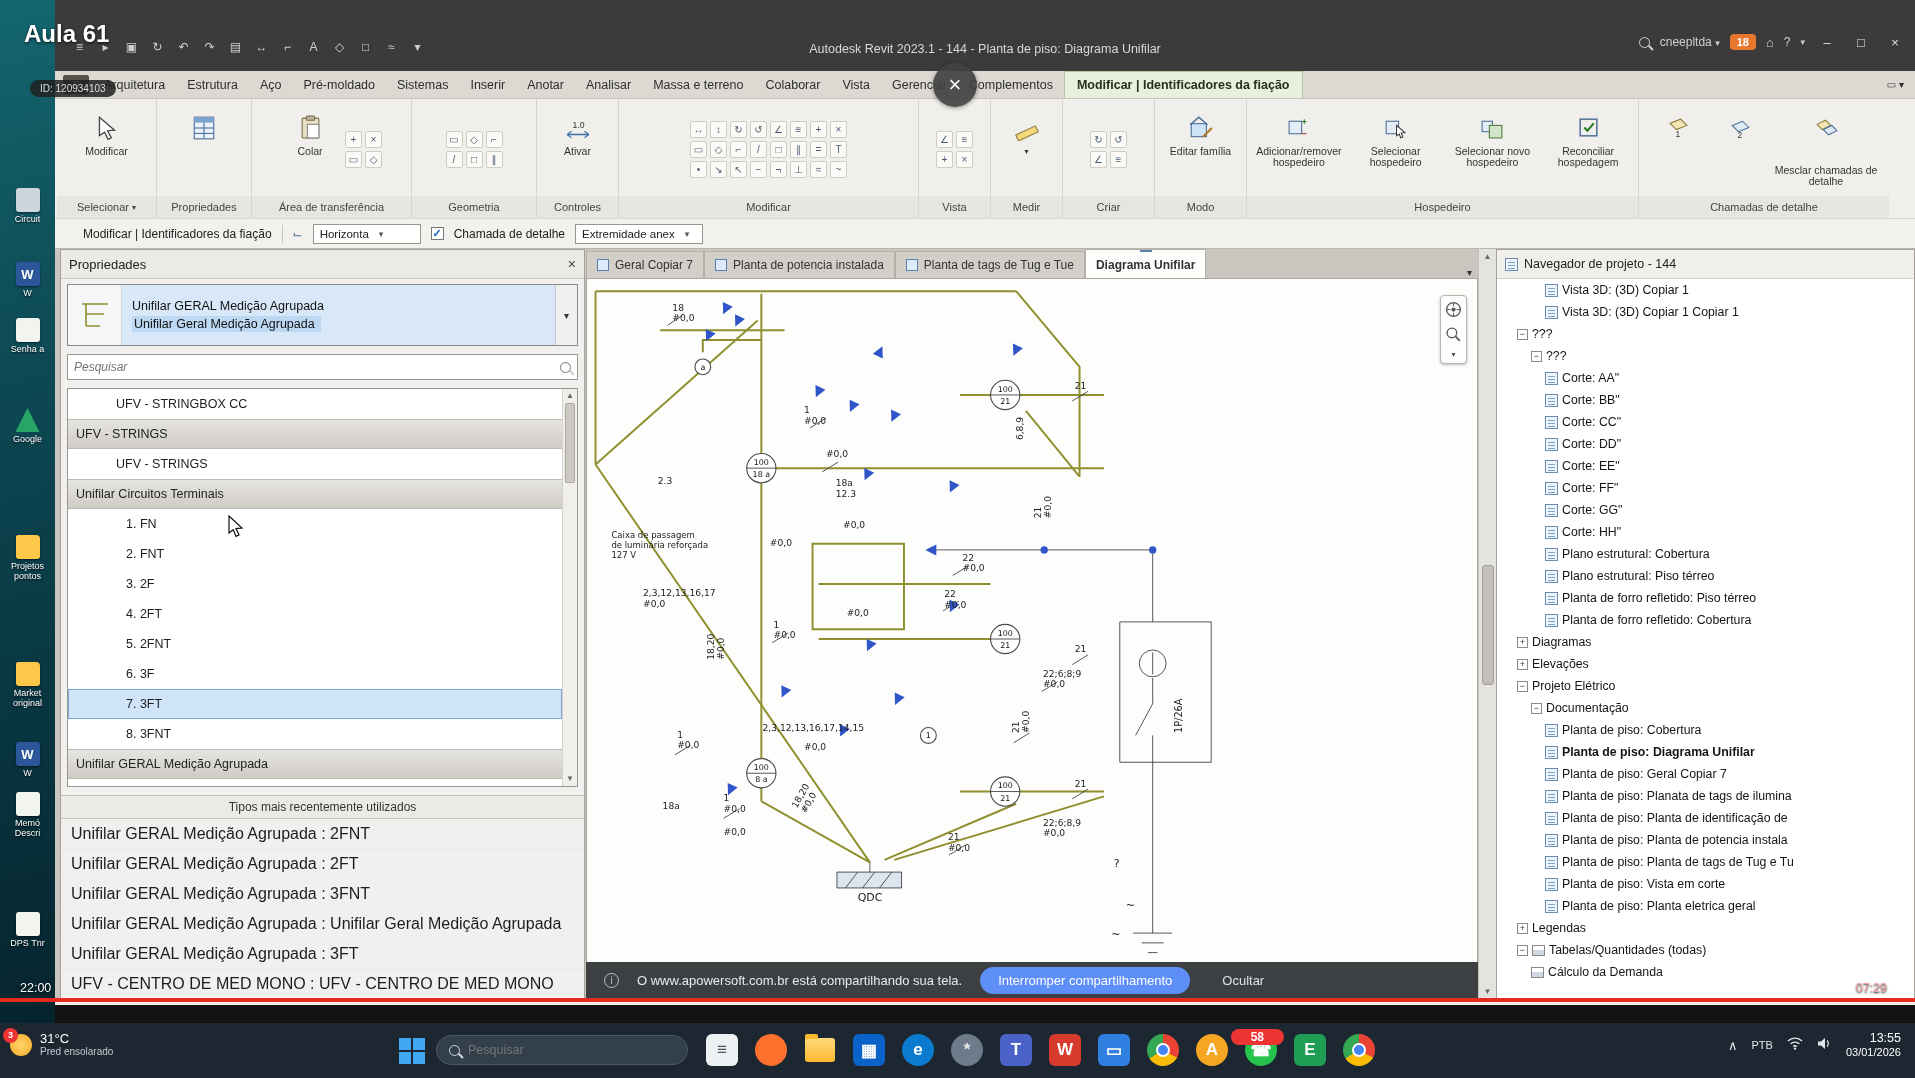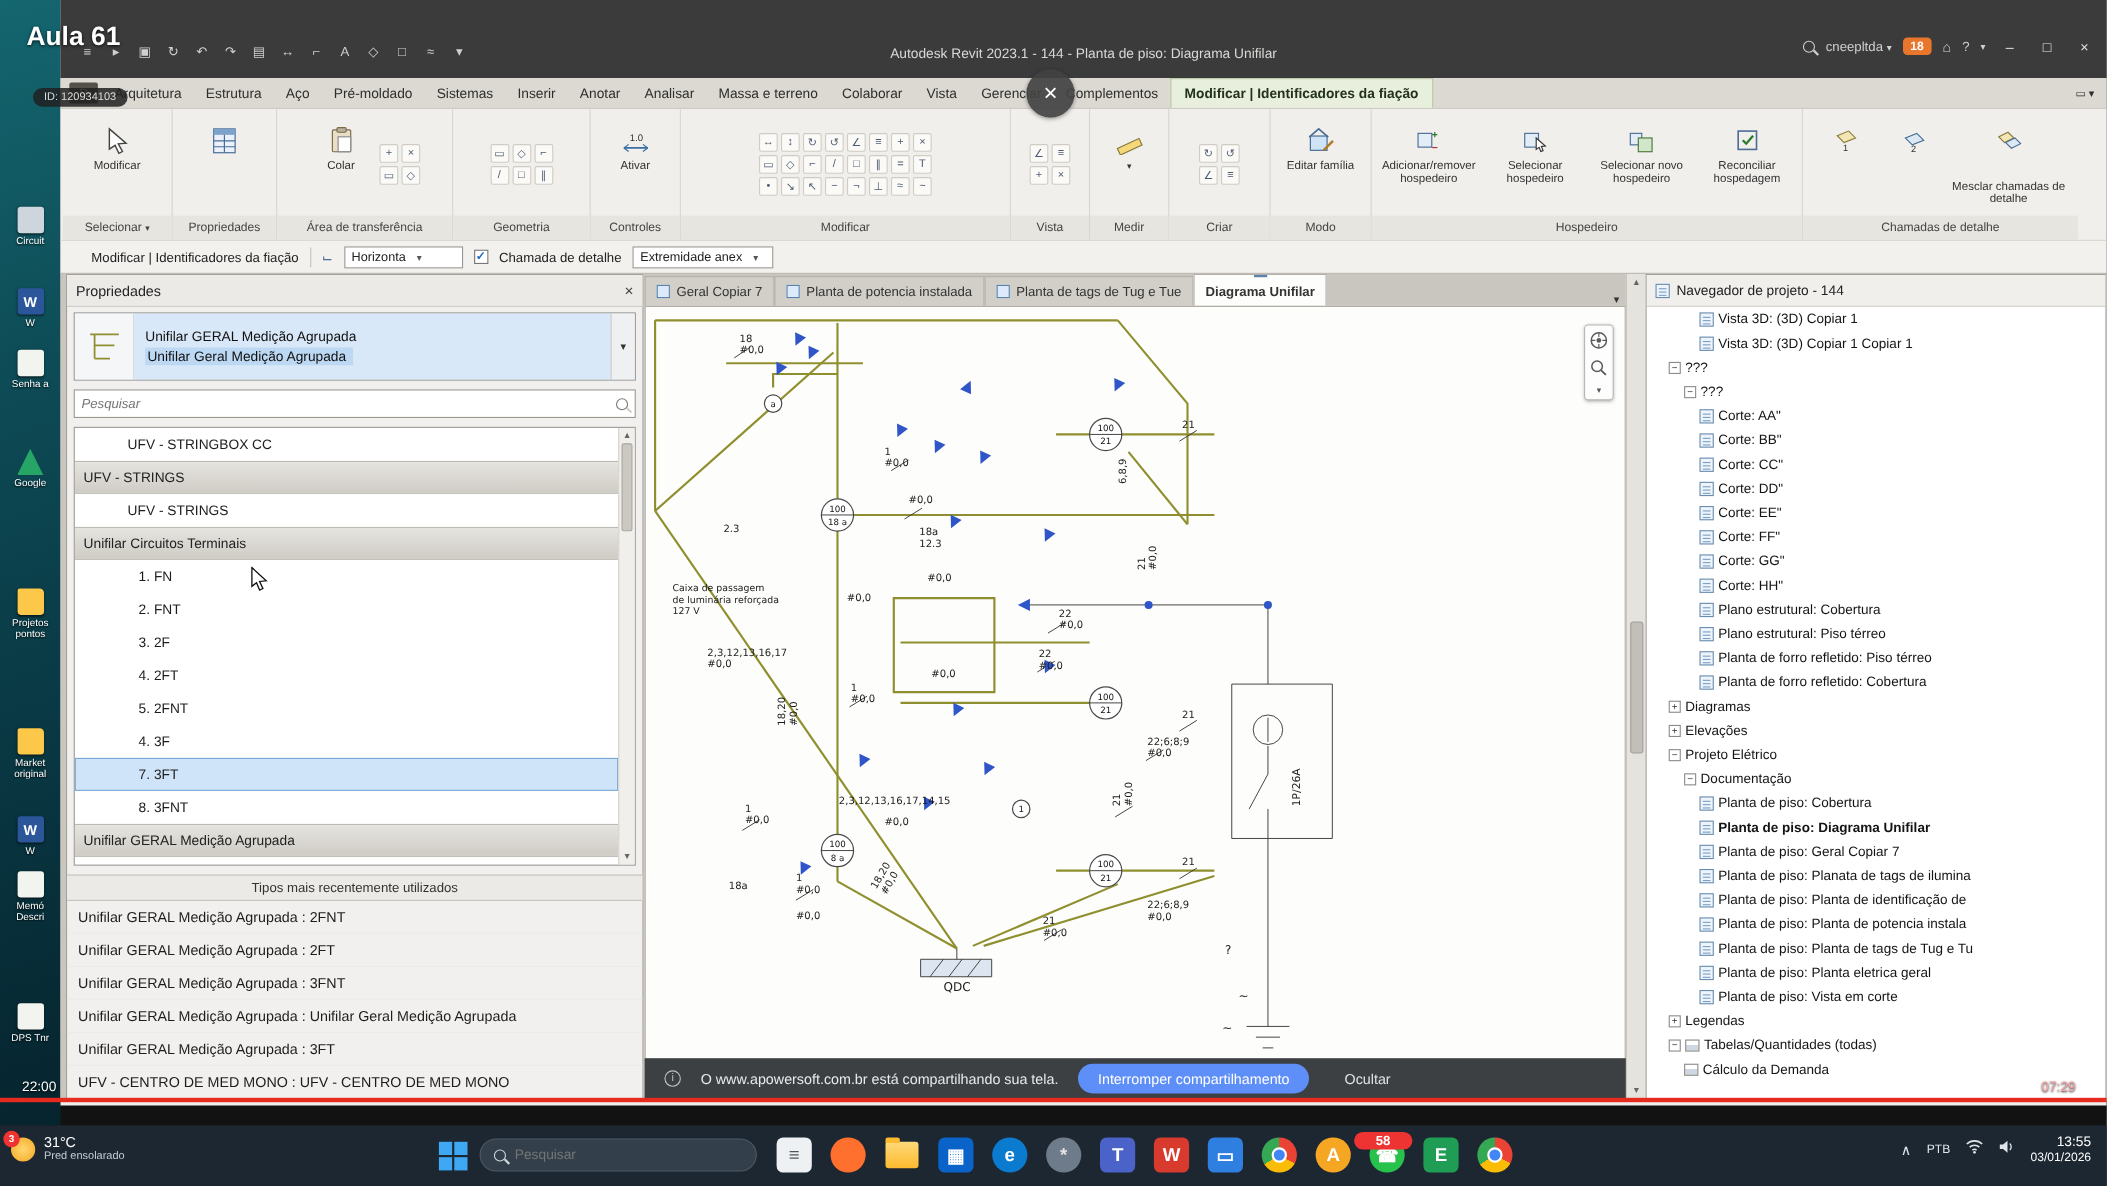--- a/index.html
+++ b/index.html
@@ -87,21 +87,21 @@
     padding-left:48px;white-space:nowrap;overflow:hidden;}
   .trow.group{padding-left:8px;background:linear-gradient(#e6e4df,#cfccc6);
     border-top:1px solid #bdbab3;border-bottom:1px solid #bdbab3;color:#222;}
   .trow.item2{padding-left:58px;}
   .trow.sel{background:#cfe4f8;outline:1px solid #7aa7d6;outline-offset:-1px;}
   #tscroll{width:15px;background:#f0efec;border-left:1px solid #d5d2cb;display:flex;flex-direction:column;}
   #tscroll .sarr{height:14px;font-size:8px;color:#666;text-align:center;line-height:14px;}
   #tscroll .sthumb{margin:0 2px;height:80px;background:#cbc8c1;border:1px solid #aaa79f;border-radius:2px;}
   #recenthead{margin-top:8px;height:25px;border-top:1px solid #c5c2bb;border-bottom:1px solid #c5c2bb;
     background:#eceae6;display:flex;align-items:center;justify-content:center;font-size:12px;color:#333;}
-  .rrow{height:30px;display:flex;align-items:center;font-size:13px;color:#1d1d1d;padding-left:10px;
+  .rrow{height:30px;display:flex;align-items:center;font-size:16px;color:#1d1d1d;padding-left:10px;
     white-space:nowrap;overflow:hidden;border-bottom:1px solid #eceae6;}
   
   #center{position:absolute;left:531px;top:0;width:892px;height:751px;}
   #viewtabs{position:absolute;left:0;top:0;width:100%;height:29px;display:flex;align-items:flex-end;}
   .vtab{height:27px;display:flex;align-items:center;gap:6px;padding:0 10px;background:#d2cfc9;
     border:1px solid #b3b0a9;border-bottom:none;font-size:12px;color:#333;white-space:nowrap;}
   .vtab.active{background:#fdfdfb;height:29px;font-weight:bold;flex-direction:column;}
   .vicon{width:12px;height:12px;border:1px solid #5b82ad;background:#dceafb;display:inline-block;}
   .vclose{font-size:13px;color:#444;margin-left:2px;}
   #vtmore{margin-left:auto;font-size:10px;color:#333;padding:0 6px;}
@@ -591,21 +591,21 @@
           <div id="typelist">
               <div class="trow item">UFV - STRINGBOX CC</div>
               <div class="trow group">UFV - STRINGS</div>
               <div class="trow item">UFV - STRINGS</div>
               <div class="trow group">Unifilar Circuitos Terminais</div>
               <div class="trow item2">1. FN</div>
               <div class="trow item2">2. FNT</div>
               <div class="trow item2">3. 2F</div>
               <div class="trow item2">4. 2FT</div>
               <div class="trow item2">5. 2FNT</div>
-              <div class="trow item2">4. 3F</div>
+              <div class="trow item2">6. 3F</div>
               <div class="trow item2 sel">7. 3FT</div>
               <div class="trow item2">8. 3FNT</div>
               <div class="trow group">Unifilar GERAL Medição Agrupada</div>
               <div class="trow item2">2FNT</div>
             </div>
           <div id="tscroll">
             <div class="sarr">▲</div>
             <div class="sthumb"></div>
             <div style="flex:1;"></div>
             <div class="sarr">▼</div>
@@ -926,25 +926,25 @@
             <div class="brow" style="padding-left: 48px;">
               <span class="vico"></span>
               <span>Planta de piso: Planta de potencia instala</span>
             </div>
             <div class="brow" style="padding-left: 48px;">
               <span class="vico"></span>
               <span>Planta de piso: Planta de tags de Tug e Tu</span>
             </div>
             <div class="brow" style="padding-left: 48px;">
               <span class="vico"></span>
+              <span>Planta de piso: Vista em corte</span>
+            </div>
+            <div class="brow" style="padding-left: 48px;">
+              <span class="vico"></span>
               <span>Planta de piso: Planta eletrica geral</span>
-            </div>
-            <div class="brow" style="padding-left: 48px;">
-              <span class="vico"></span>
-              <span>Planta de piso: Vista em corte</span>
             </div>
             <div class="brow" style="padding-left: 20px;">
               <span class="ebox">+</span>
               <span>Legendas</span>
             </div>
             <div class="brow" style="padding-left: 20px;">
               <span class="ebox">−</span>
               <span class="tico"></span>
               <span>Tabelas/Quantidades (todas)</span>
             </div>

